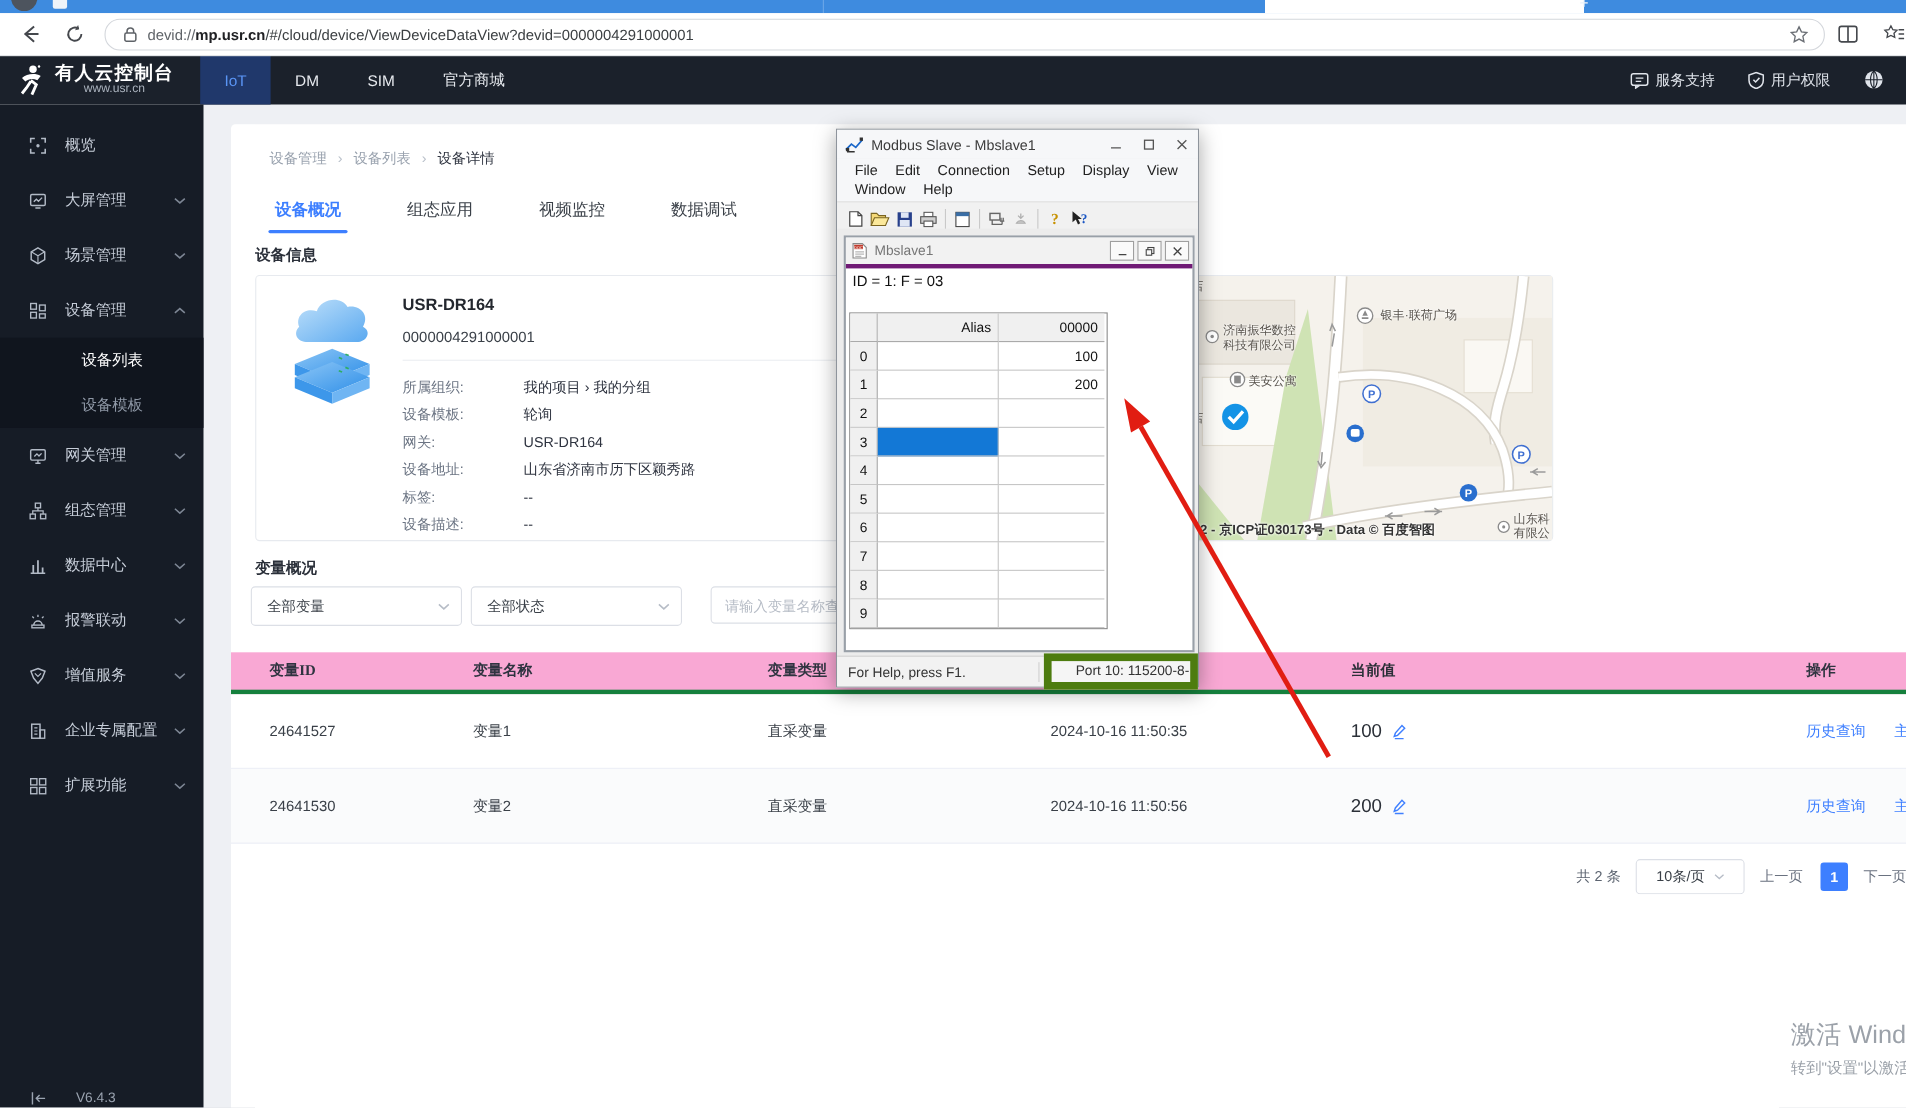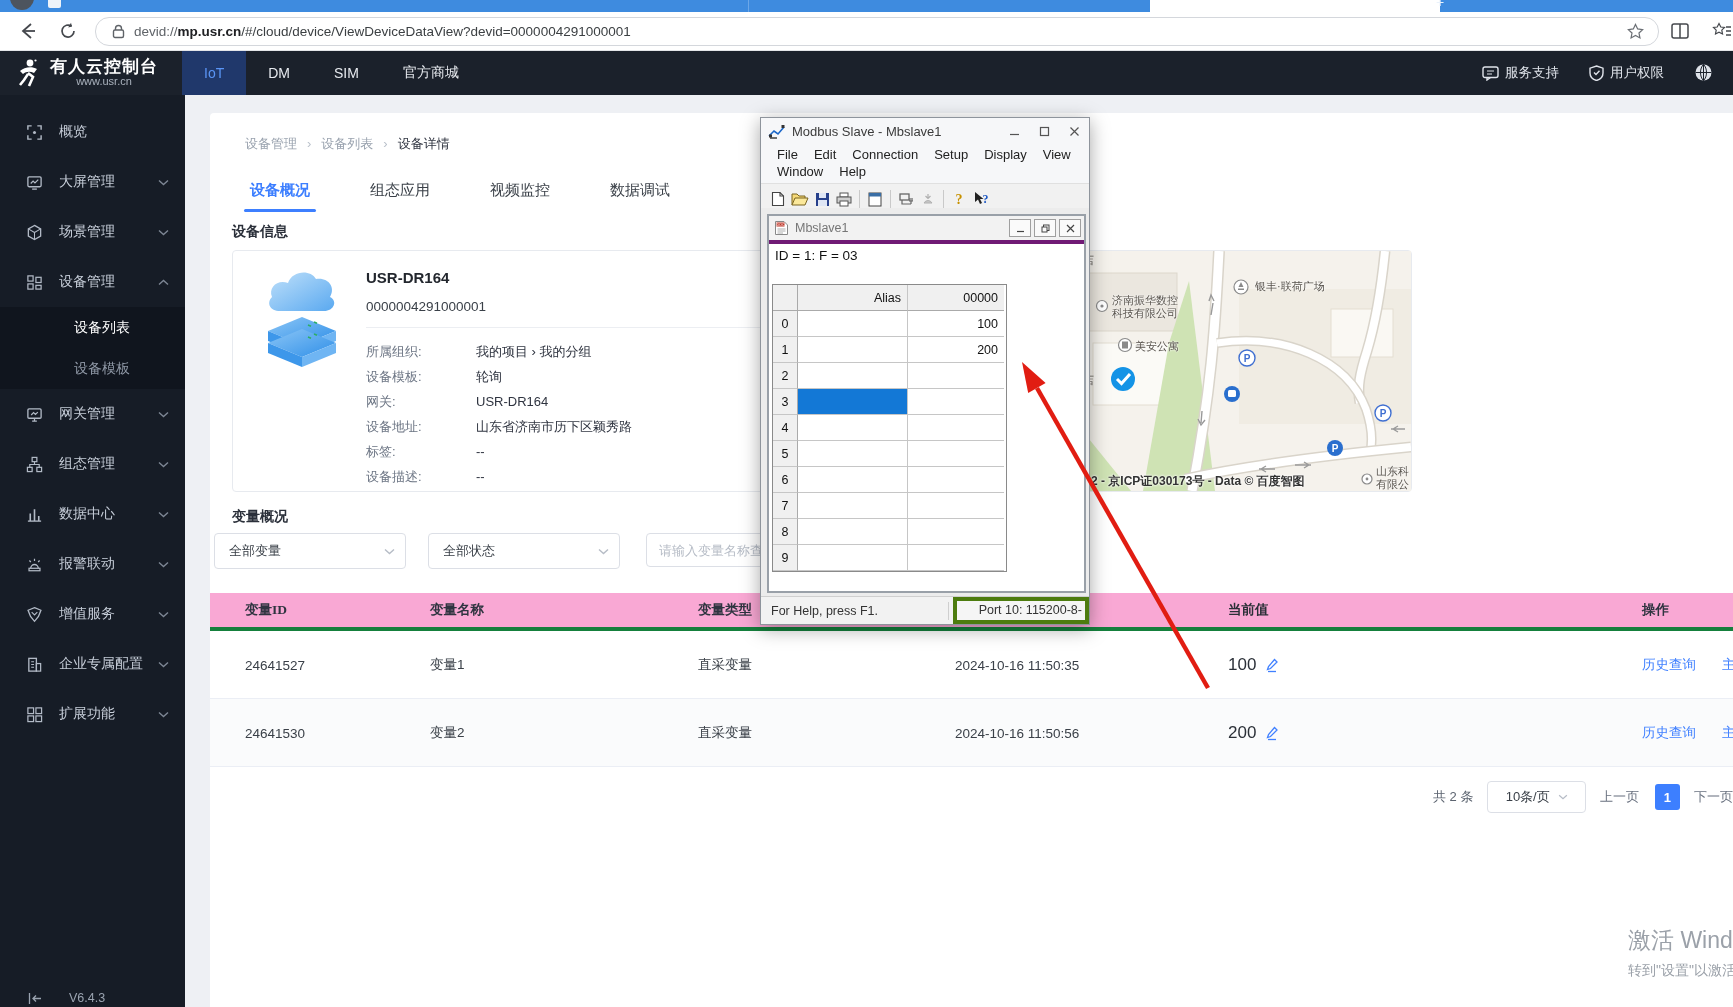--- a/index.html
+++ b/index.html
@@ -127,21 +127,21 @@
   .mg-row{display:flex;height:26px;}
   .mg-row > div{box-sizing:border-box;border-right:1px solid #c6c6c6;border-bottom:1px solid #c6c6c6;display:flex;align-items:center;}
   .mg-num{width:25px;background:#f0f0f0;border-right:1px solid #aaa !important;justify-content:center;}
   .mg-alias{width:110px;justify-content:flex-end;padding-right:6px;}
   .mg-val{width:96px;justify-content:flex-end;padding-right:6px;border-right:none !important;}
   .mg-head > div{background:#f0f0f0;border-bottom:1px solid #aaa !important;}
   .mg-alias.sel{background:#1378d6;}
   .mstatus{position:absolute;left:0;bottom:0;width:328px;height:27px;background:#f2f2f2;border-top:1px solid #cfcfcf;display:flex;align-items:center;font-size:12.5px;color:#333;}
   .mstatus .s-left{margin-left:10px;width:186px;}
   .mstatus .s-div{width:1px;height:18px;background:#cfcfcf;margin-right:4px;}
-  .mstatus .s-panel{width:112px;height:19px;border:4px solid #4d7c0f;background:#f5f5f5;line-height:19px;padding-left:22px;overflow:hidden;white-space:nowrap;}
+  .mstatus .s-panel{width:112px;height:19px;border:7px solid #4d7c0f;background:#f5f5f5;line-height:19px;padding-left:22px;overflow:hidden;white-space:nowrap;}
 
   
   .arrow-svg{left:0;top:0;width:1733px;height:1007px;z-index:100;pointer-events:none;}
   .watermark{left:1628px;top:925px;z-index:110;color:#9ba1a9;pointer-events:none;white-space:nowrap;}
   .wm1{font-size:23px;}
   .wm2{font-size:14px;margin-top:6px;}
 </style>
 </head>
 <body>
 
@@ -503,21 +503,21 @@
         <span class="map-label" style="left:-6px;top:2px;">店</span>
         <span class="map-label" style="left:-6px;top:122px;">店</span>
         <span class="map-label" style="left:287px;top:213px;">山东科</span>
         <span class="map-label" style="left:287px;top:226px;">有限公</span>
         <div class="map-attr">2 - 京ICP证030173号 - Data © 百度智图</div>
       </div>
     </div>
 
     <div class="sec-title" style="left:22px;top:395px;">变量概况</div>
 
-    <div class="filter-sel" style="left:4px;width:190px;">
+    <div class="filter-sel" style="left:18px;width:190px;">
       <span class="txt">全部变量</span>
       <svg class="chev" width="11" height="7" viewBox="0 0 11 7">
           <path d="M1 1.5 L5.5 5.5 L10 1.5" fill="none" stroke="#b6bcc6" stroke-width="1.4"></path>
         </svg>
     </div>
     <div class="filter-sel" style="left:218px;width:190px;">
       <span class="txt">全部状态</span>
       <svg class="chev" width="11" height="7" viewBox="0 0 11 7">
           <path d="M1 1.5 L5.5 5.5 L10 1.5" fill="none" stroke="#b6bcc6" stroke-width="1.4"></path>
         </svg>

